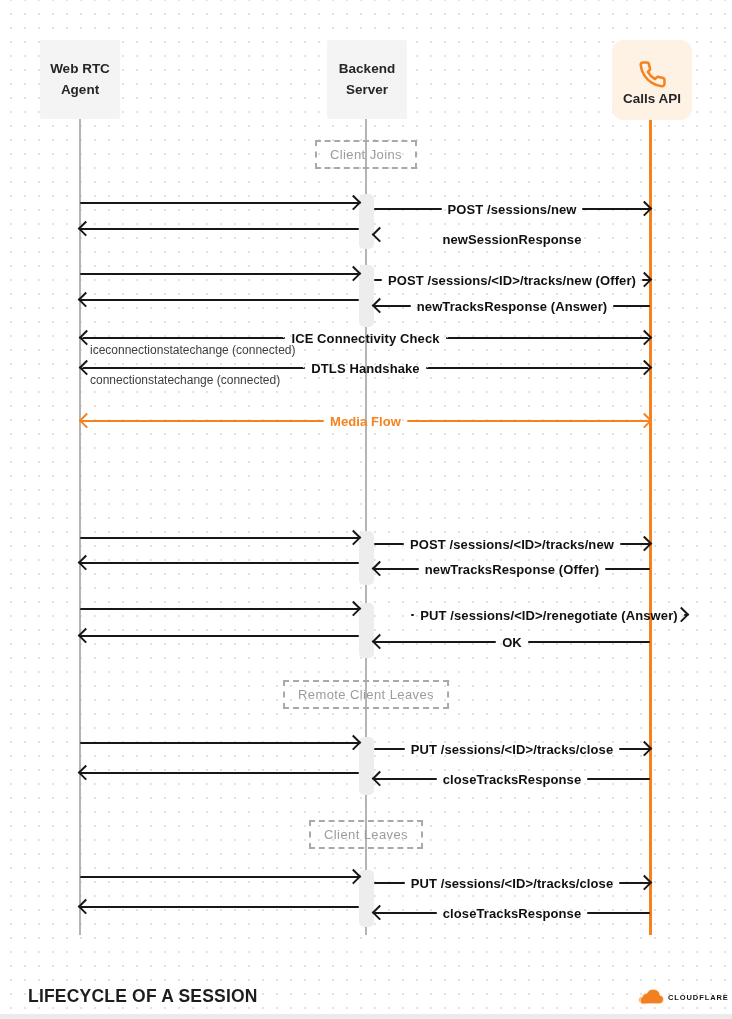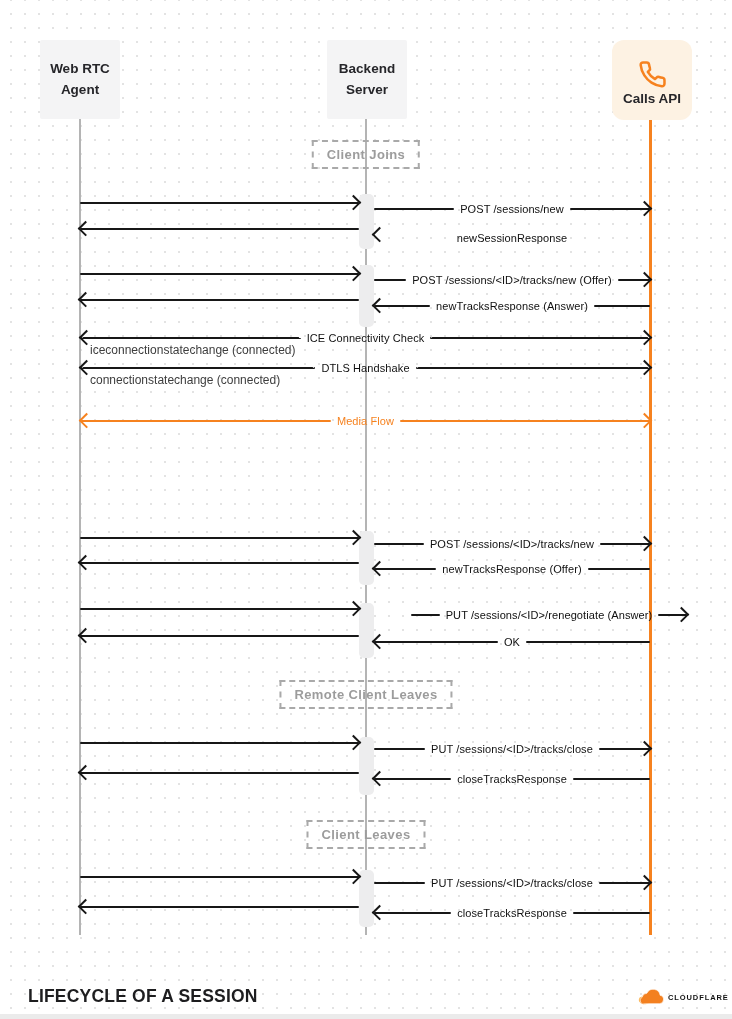--- a/index.html
+++ b/index.html
@@ -15,37 +15,37 @@
     padding:20px 4px 11px;box-sizing:border-box;}
   
   .lifeline{position:absolute;width:2px;background:#b4b4b4;}
   .lifeline.orange{background:#f6821f;width:2.5px;}
   
   .act{position:absolute;left:359px;width:15px;background:#ededee;border-radius:5px;z-index:2;}
   
   .msg{position:absolute;height:18px;display:flex;align-items:center;gap:6px;z-index:3;}
   .msg .ln{flex:1;height:2.3px;background:#171717;border-radius:1px;}
   .msg .ln.dash{height:0;background:none;border-top:2.3px dashed #171717;}
-  .msg .lbl{font-weight:400;font-size:11px;color:#101010;white-space:nowrap;letter-spacing:0.1px;}
+  .msg .lbl{font-weight:700;font-size:13px;color:#101010;white-space:nowrap;letter-spacing:0.1px;}
   .msg.seg-l{left:80px;width:279px;}
   .msg.seg-r{left:374px;width:276px;}
   .msg.full{left:81px;width:569px;}
   .hd{position:absolute;width:9px;height:9px;top:50%;}
   .hd-r{right:0;border-top:2.3px solid #171717;border-right:2.3px solid #171717;
     transform:translateY(-54%) rotate(45deg);}
   .hd-l{left:0;border-top:2.3px solid #171717;border-right:2.3px solid #171717;
     transform:translateY(-54%) rotate(-135deg);}
   .msg.orange .ln{background:#f6821f;}
   .msg.orange .lbl{color:#f6821f;}
   .msg.orange .hd-r,.msg.orange .hd-l{border-color:#f6821f;}
   
   .note{position:absolute;font-size:12px;color:#3d3d3d;z-index:3;white-space:nowrap;}
   
   .phase{position:absolute;left:366px;transform:translateX(-50%);border:2px dashed #a9a9a9;
-    color:#9c9c9c;font-size:13px;font-weight:700;letter-spacing:0.4px;padding:5px 13px;
+    color:#9c9c9c;font-size:13px;font-weight:400;letter-spacing:0.4px;padding:5px 13px;
     white-space:nowrap;z-index:3;background:transparent;text-align:center;}
   
   .title{position:absolute;left:28px;top:986px;font-size:17.5px;font-weight:700;color:#1d1d1f;
     letter-spacing:0.2px;z-index:4;}
   .logo{position:absolute;left:638px;top:989px;display:flex;align-items:center;gap:3px;z-index:4;}
   .logo .wordmark{font-size:7.5px;font-weight:700;letter-spacing:0.9px;color:#121212;}
   .bottom-edge{position:absolute;left:0;right:0;bottom:0;height:5px;background:#ebebeb;}
   .icon-phone{display:block;}
 </style>
 </head>

